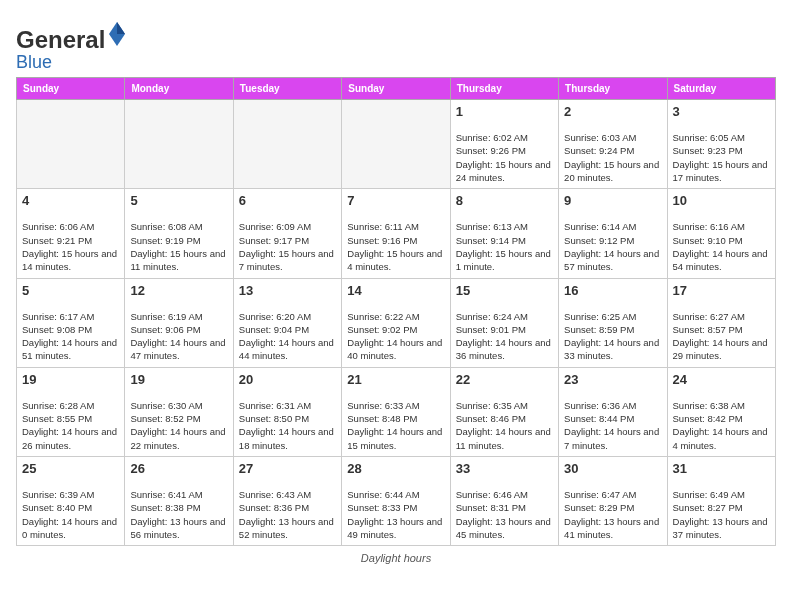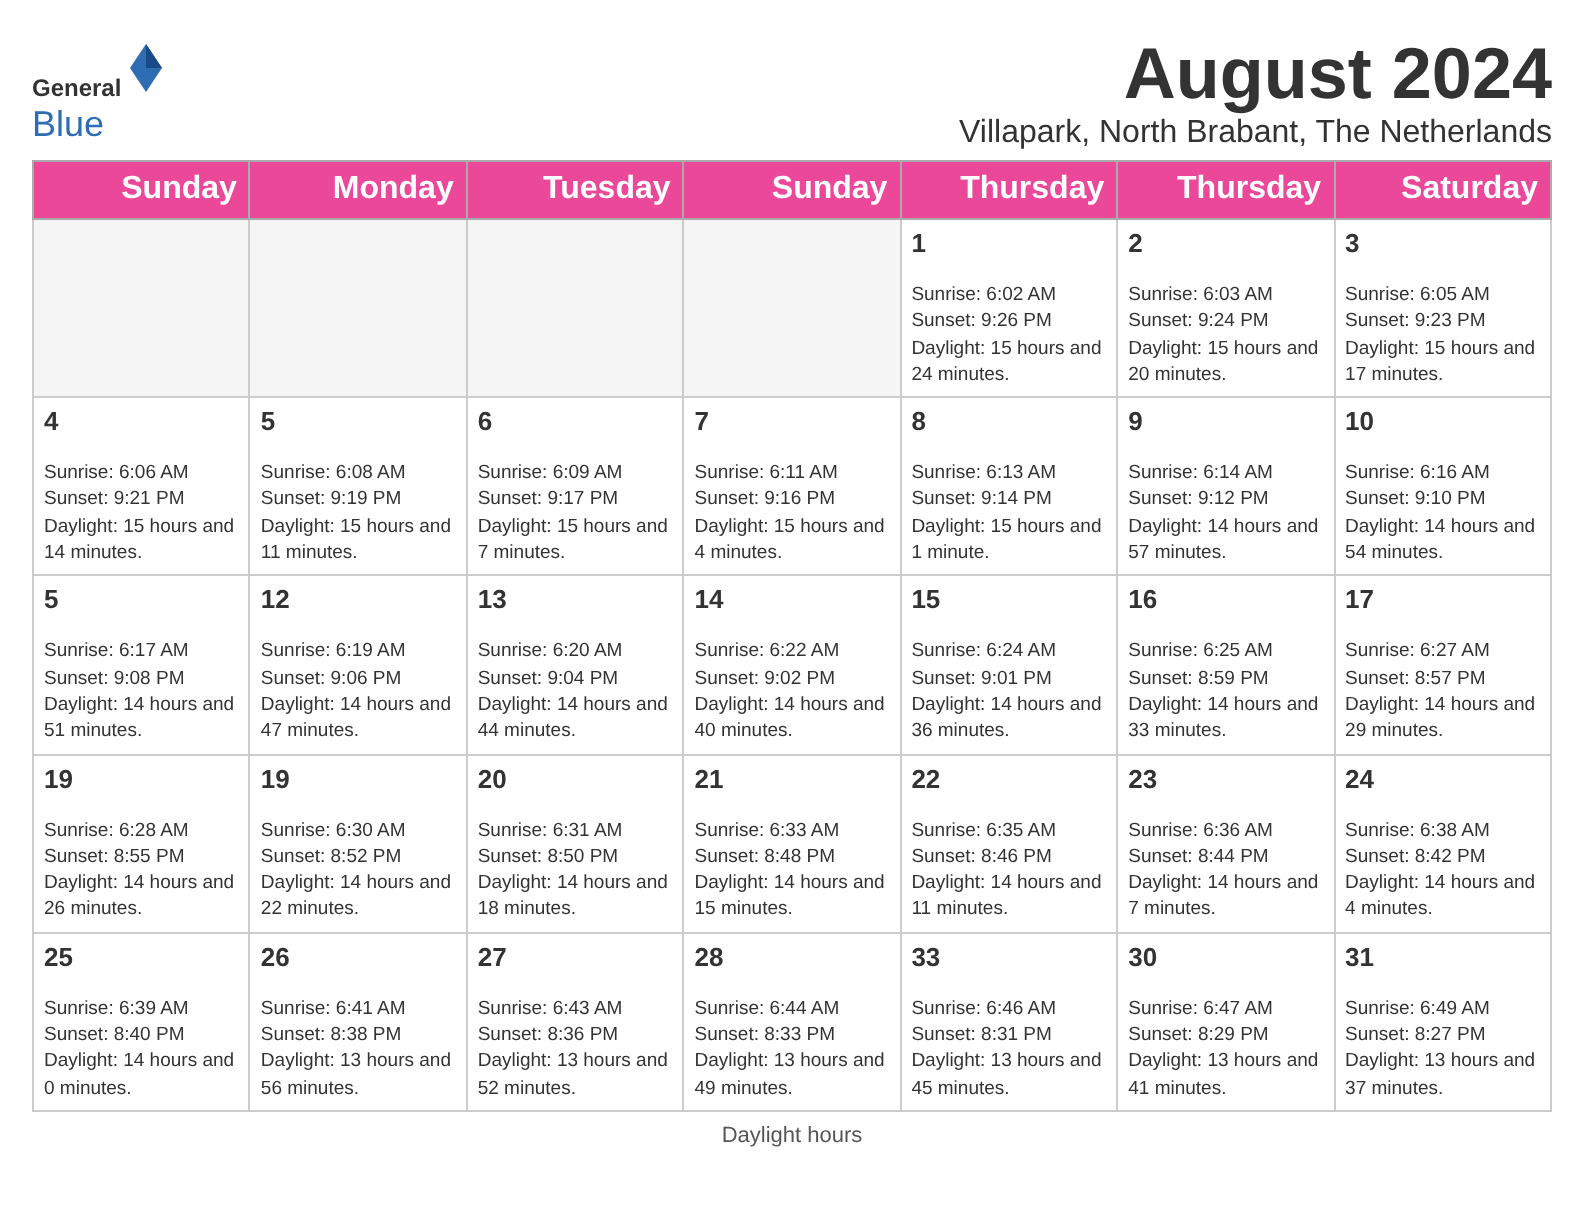--- a/index.html
+++ b/index.html
@@ -18,21 +18,21 @@
     }
     .logo {
       display: flex;
       align-items: center;
       margin-top: 4px;
     }
     .logo-text {
       line-height: 1.1;
     }
     .logo-general {
-      font-size: 12px;
+      font-size: 24px;
       font-weight: bold;
       color: #333;
     }
     .logo-blue {
       font-size: 18px;
       font-weight: normal;
       color: #2e6db4;
     }
     .logo-icon {
       width: 20px;
@@ -50,25 +50,25 @@
     .subtitle {
       font-size: 16px;
       color: #333;
     }
     .calendar {
       width: 100%;
       border-collapse: collapse;
       border: 1px solid #ccc;
     }
     .calendar th {
-      background-color: #ec4899;
+      background-color: #d946ef;
       color: #fff;
-      font-size: 16px;
-      font-weight: bold;
-      text-align: right;
+      font-size: 10px;
+      font-weight: bold;
+      text-align: left;
       padding: 5px 6px;
       border: 1px solid #aaa;
     }
     .calendar td {
       width: calc(100% / 7);
       vertical-align: top;
       padding: 4px 5px;
       border: 1px solid #ccc;
       font-size: 10px;
       color: #333;
@@ -88,43 +88,40 @@
       font-size: 9.5px;
       line-height: 1.4;
       color: #333;
       margin-top: 12px;
     }
     .footer-note {
       font-size: 11px;
       color: #555;
       margin-top: 6px;
       text-align: center;
+      font-style: italic;
     }
   </style>
 </head>
 <body>
 
 <div class="header-area">
   <div class="logo">
     <div class="logo-text">
       <div>
         <span class="logo-general">General</span><svg class="logo-icon" viewBox="0 0 20 28" xmlns="http://www.w3.org/2000/svg">
             <polygon points="10,2 18,14 10,26 2,14" fill="#2e6db4"></polygon>
             <polygon points="10,2 18,14 10,14" fill="#1a4a8a"></polygon>
           </svg>
       </div>
       <div>
         <span class="logo-blue">Blue</span>
       </div>
     </div>
   </div>
-  <div class="title-area">
-    <div class="main-title">August 2024</div>
-    <div class="subtitle">Villapark, North Brabant, The Netherlands</div>
-  </div>
 </div>
 
 <table class="calendar">
   <thead>
     <tr id="header-row">
         <th>Sunday</th>
         <th>Monday</th>
         <th>Tuesday</th>
         <th>Sunday</th>
         <th>Thursday</th>

